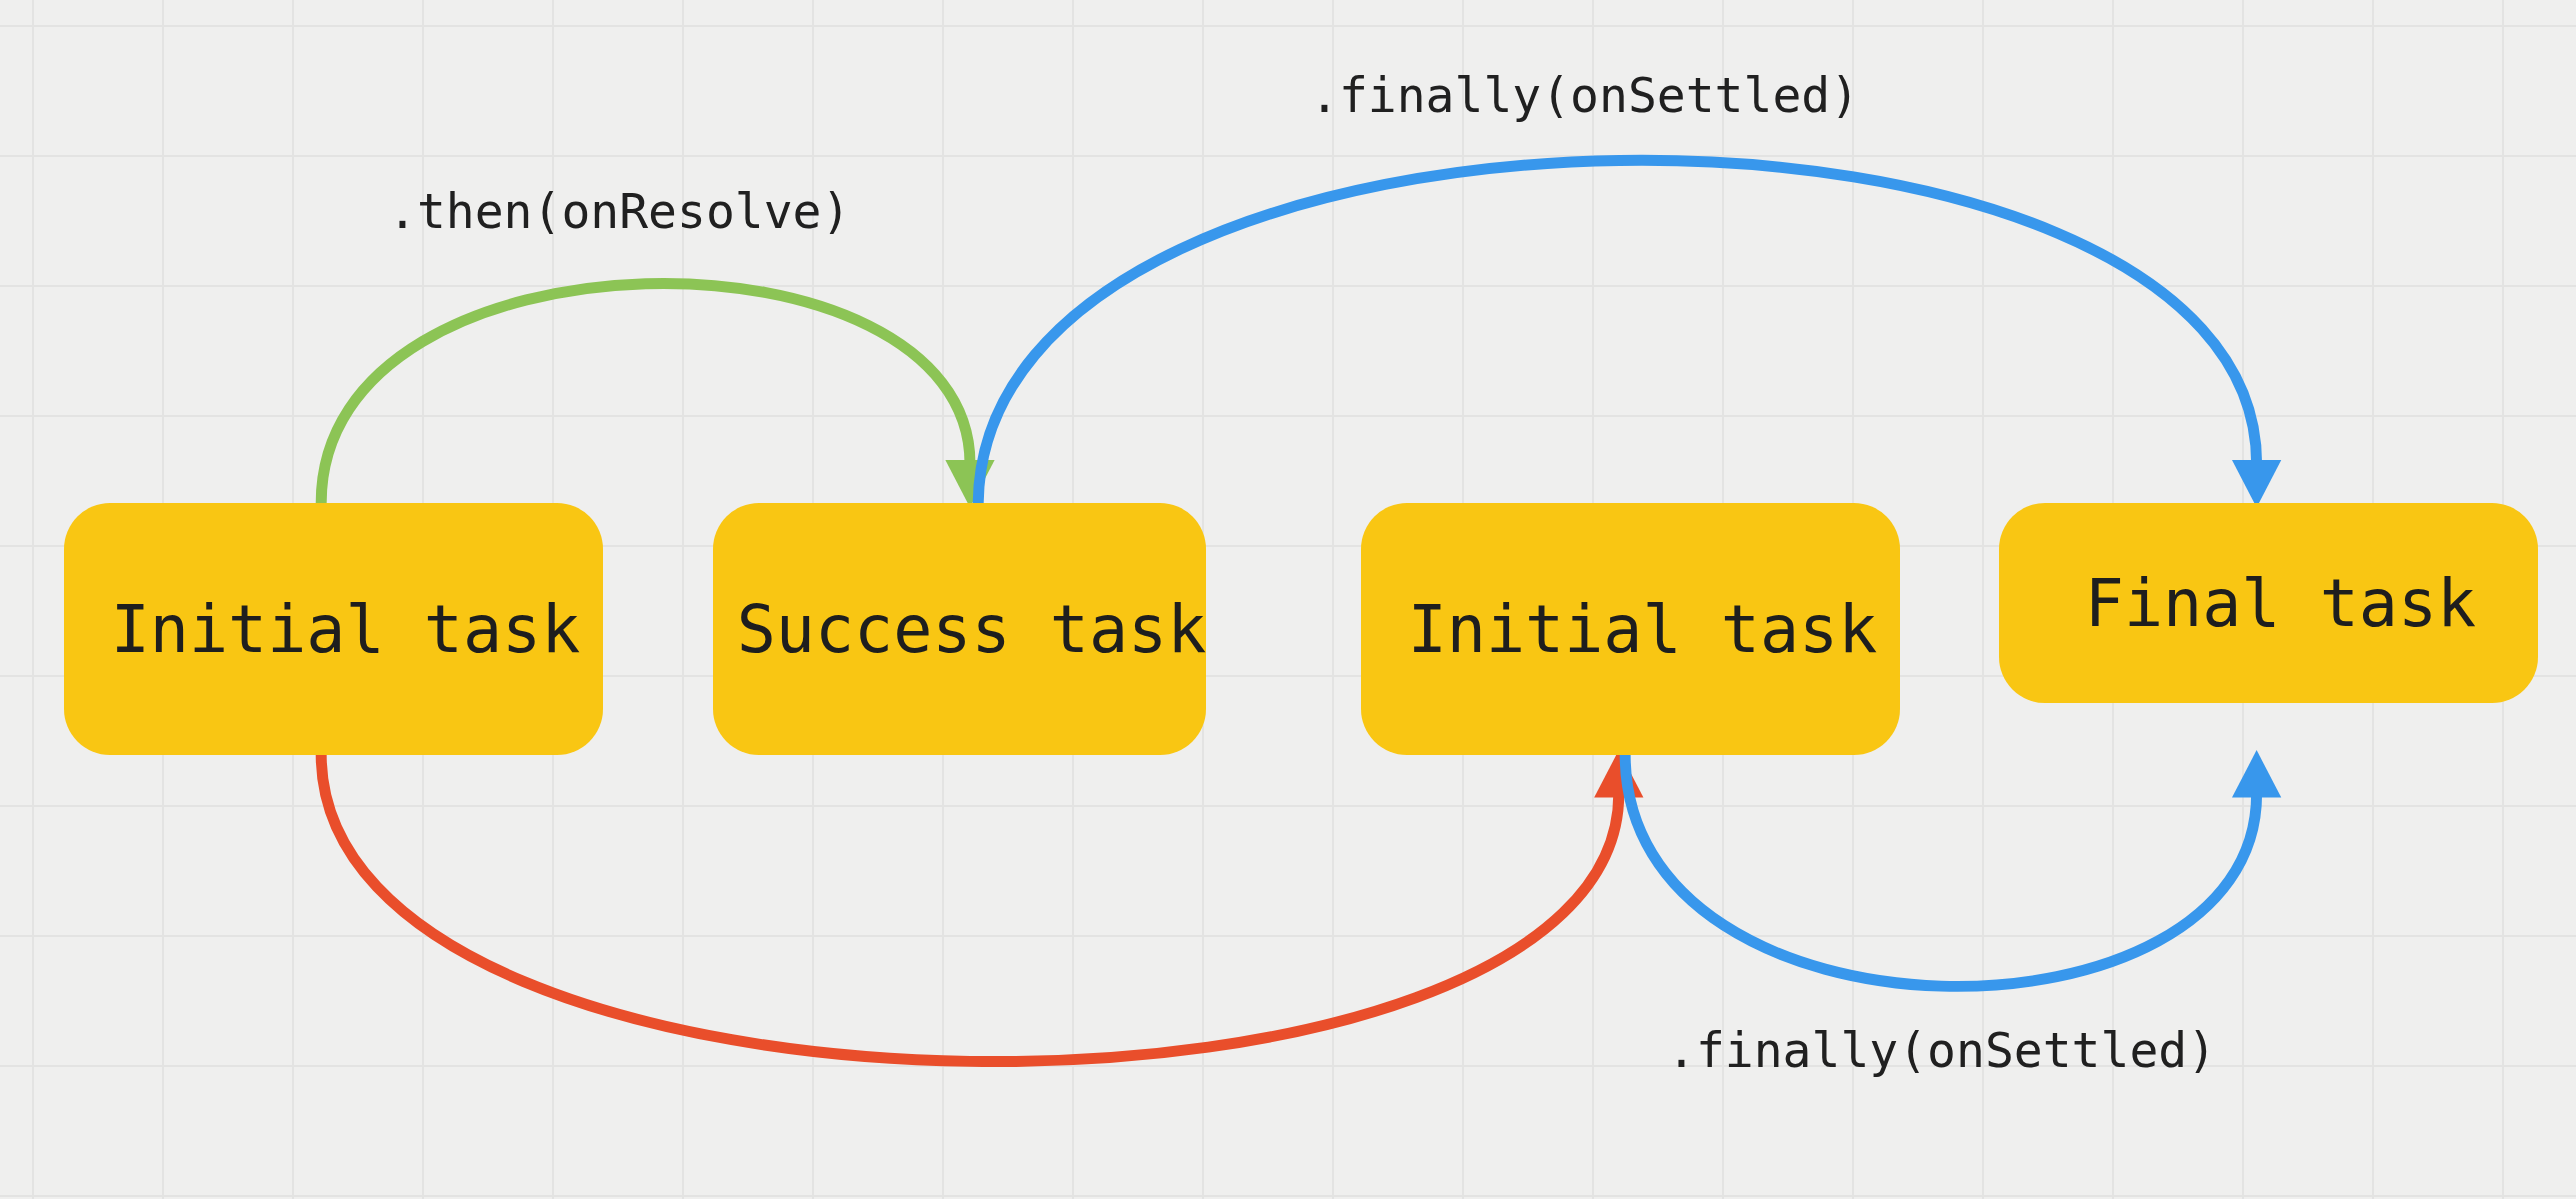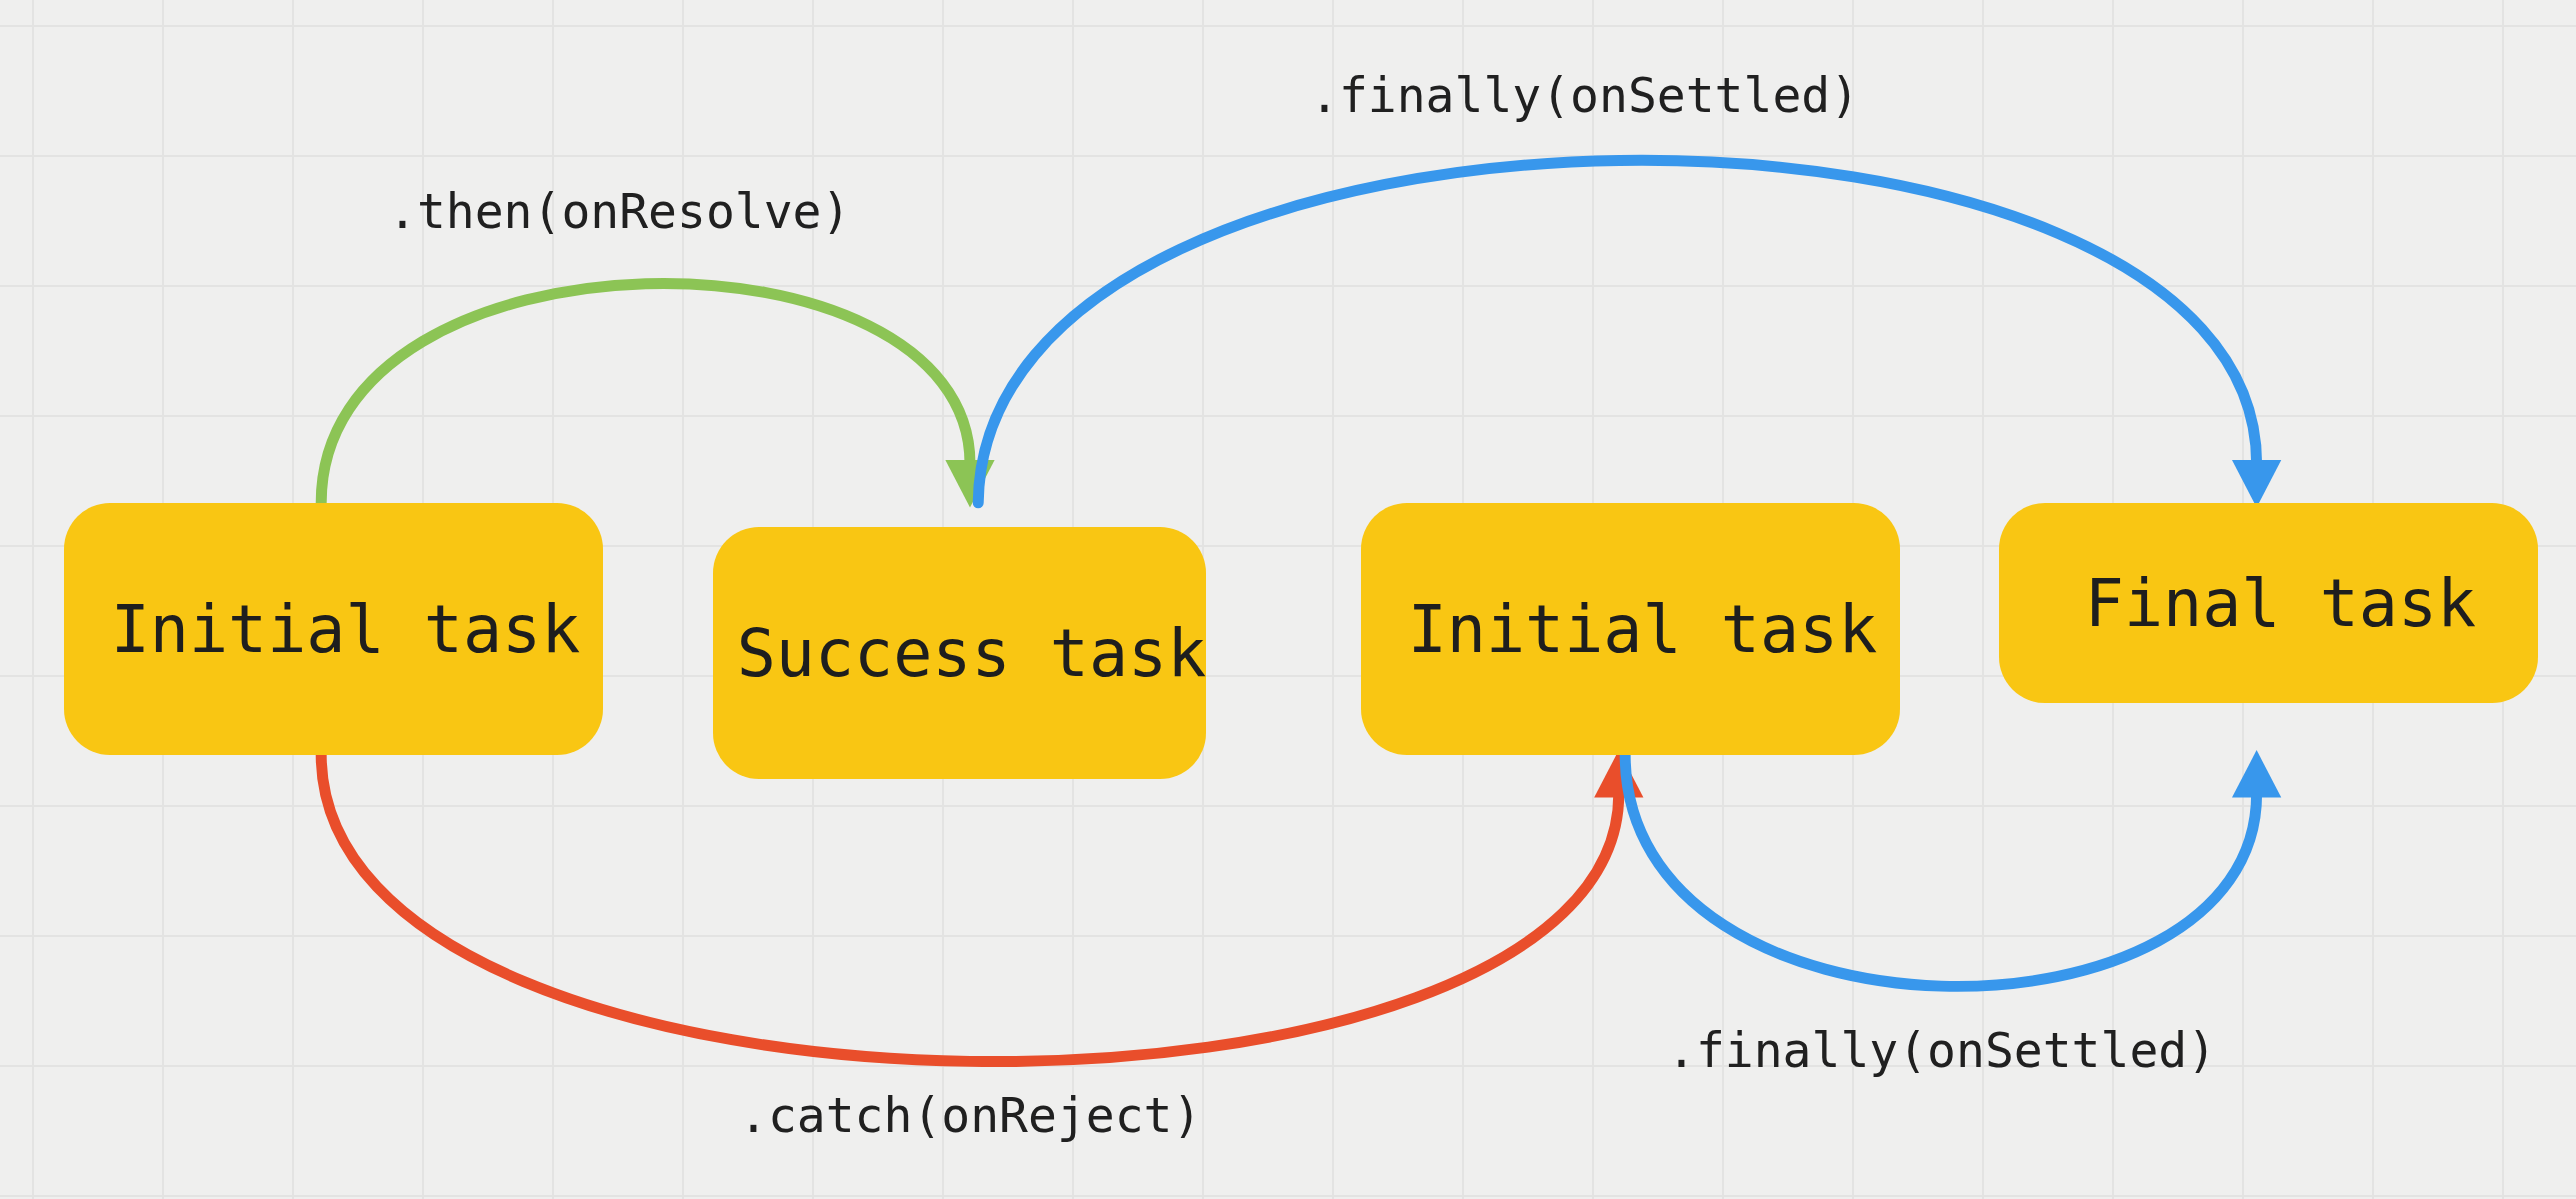--- a/index.html
+++ b/index.html
@@ -40,27 +40,26 @@
       <polygon points="1063,556 1036,504 1090,504" fill="#8cc455"></polygon>
       <path d="M 352 827 C 352 1268 1774 1268 1774 870" stroke="#e94e2b"></path>
       <polygon points="1774,822 1747,874 1801,874" fill="#e94e2b"></polygon>
       <path d="M 1072 551 C 1078 58 2473 58 2473 508" stroke="#3897ec"></path>
       <polygon points="2473,556 2446,504 2500,504" fill="#3897ec"></polygon>
       <path d="M 1781 827 C 1781 1158 2473 1158 2473 870" stroke="#3897ec"></path>
       <polygon points="2473,822 2446,874 2500,874" fill="#3897ec"></polygon>
     </svg>
 
 <div class="edge-label" style="left: 388px; top: 183px;">.then(onResolve)</div>
-    <div class="edge-label" style="left: 739px; top: 1087px;">.catch(onReject)</div>
     <div class="edge-label" style="left: 1310px; top: 67px;">.finally(onSettled)</div>
     <div class="edge-label" style="left: 1667px; top: 1022px;">.finally(onSettled)</div>
     <div class="node" style="left: 64px; top: 503px; width: 515px; height: 252px; background: rgb(249, 198, 19); color: rgb(30, 30, 30);">
       <span>Initial task</span>
     </div>
-    <div class="node" style="left: 713px; top: 503px; width: 469px; height: 252px; background: rgb(249, 198, 19); color: rgb(30, 30, 30); margin-top: 24px;">
+    <div class="node" style="left: 713px; top: 503px; width: 469px; height: 252px; background: rgb(249, 198, 19); color: rgb(30, 30, 30);">
       <span>Success task</span>
     </div>
     <div class="node" style="left: 1361px; top: 503px; width: 515px; height: 252px; background: rgb(249, 198, 19); color: rgb(30, 30, 30);">
       <span>Initial task</span>
     </div>
     <div class="node" style="left: 1999px; top: 503px; width: 515px; height: 200px; background: rgb(249, 198, 19); color: rgb(30, 30, 30);">
       <span>Final task</span>
     </div>
   </div>
 

